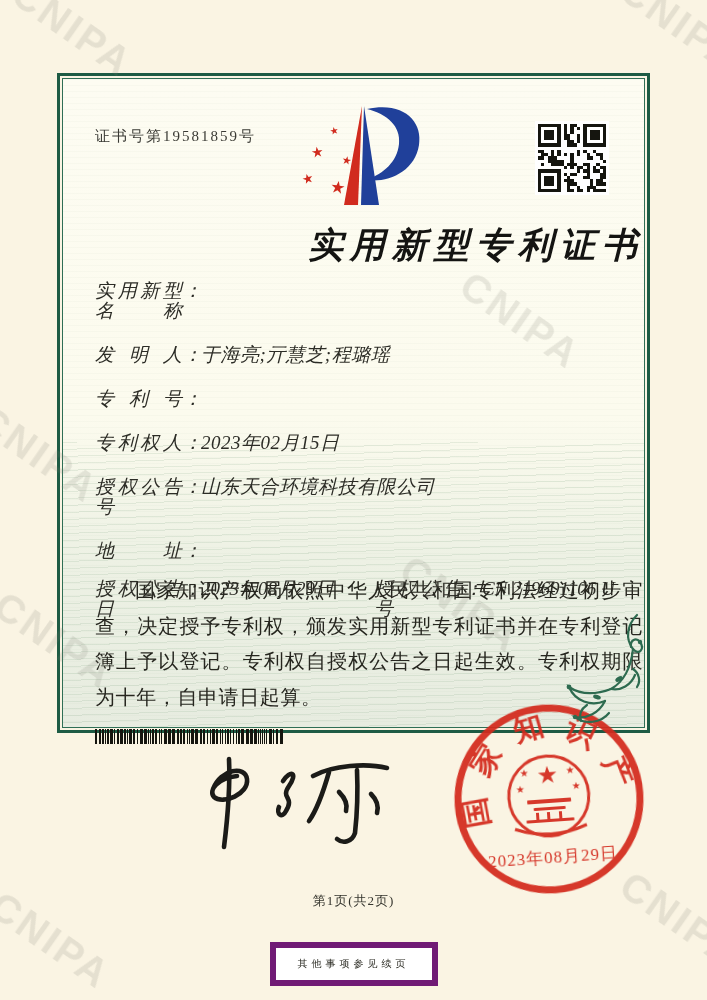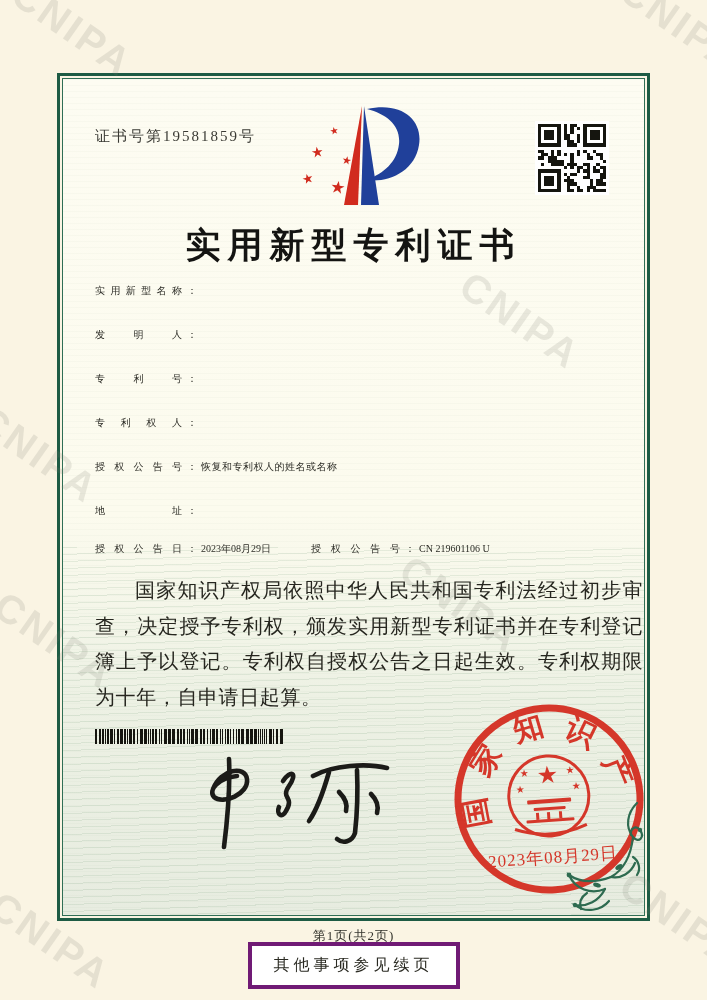--- a/index.html
+++ b/index.html
@@ -6,43 +6,43 @@
   html,body { width:707px; }
   body { font-family:"Liberation Serif","DejaVu Serif",serif; }
   .page { position:relative; width:707px; height:1000px; background:#faf4e3; overflow:hidden; }
 
   
   .wm { position:absolute; font-family:"Liberation Sans","DejaVu Sans",sans-serif;
         font-weight:bold; font-size:40px; letter-spacing:3px; color:rgba(125,122,110,0.16);
         transform:rotate(35deg); z-index:3; pointer-events:none; white-space:nowrap; }
 
   
-  .frame { position:absolute; left:57px; top:73px; width:593px; height:848px;
+  .frame { position:absolute; left:57px; top:73px; width:593px; height:660px;
            border:3px solid #1d5b44; padding:2px; z-index:1; }
   .frame-inner { position:relative; width:100%; height:100%; border:1px solid #2f6e55;
                  background:linear-gradient(180deg,#fdfcf2 0%,#fcfbee 52%,#edf1e4 74%,#e7ece0 100%); }
   .frame-inner::before { content:""; position:absolute; inset:0;
       background:repeating-linear-gradient(180deg, rgba(140,170,140,0.10) 0 1px, transparent 1px 6px);
       opacity:.45; pointer-events:none; }
   .frame-inner::after { content:""; position:absolute; left:0; right:0; top:56%; bottom:0;
       background:repeating-linear-gradient(178deg, rgba(120,160,125,0.16) 0 1px, transparent 1px 7px);
       pointer-events:none; }
 
   .content { position:absolute; inset:0; z-index:4; }
 
   .cert-no { position:absolute; left:32px; top:48px; font-size:15px; letter-spacing:2px; color:#3a3a34; }
 
   .logo { position:absolute; left:228px; top:22px; width:145px; height:110px; }
 
   .qr { position:absolute; left:472px; top:42px; width:74px; height:74px; background:#fff; padding:3px; }
 
-  .title { position:absolute; left:0; top:143px; width:100%; text-align:center;
-           font-size:35px; font-weight:bold; letter-spacing:7px; color:#141412; }
-
-  .fields { position:absolute; left:32px; top:202px; width:548px; font-size:10px; color:#2c2c26; }
+  .title { position:absolute; left:0; top:143px; width:100%; text-align:right;
+           font-size:35px; font-weight:bold; letter-spacing:7px; color:#141412;font-style:italic; }
+
+  .fields { position:absolute; left:32px; top:202px; width:548px; font-size:19px; color:#2c2c26;font-style:italic; }
   .frow { display:flex; margin-bottom:24px; line-height:20px; }
   .frow .lbl { width:88px; text-align:justify; text-align-last:justify; flex:0 0 88px; letter-spacing:1px; }
   .frow .colon { width:18px; flex:0 0 18px; text-align:center; }
   .frow .val { flex:1; letter-spacing:0.5px; }
   .frow.compact { margin-bottom:18px; }
   .grant-pair { display:flex; }
   .grant-pair .g2 { margin-left:40px; display:flex; }
   .grant-pair .g2 .lbl { width:90px; flex:0 0 90px; }
 
   .paras { position:absolute; left:32px; top:494px; width:548px; font-size:20px;
@@ -51,28 +51,28 @@
 
   .barcode { position:absolute; left:32px; top:650px; width:190px; height:15px; }
 
   .signer { position:absolute; left:34px; top:712px; font-size:16px; color:#222; letter-spacing:2px; }
   .signer div { margin-bottom:12px; }
   .signature { position:absolute; left:118px; top:672px; width:240px; height:105px; }
 
   .seal { position:absolute; left:386px; top:620px; width:200px; height:200px;
           transform:rotate(-4deg); opacity:0.93; mix-blend-mode:multiply; }
 
-  .page-num { position:absolute; left:0; top:848px; width:100%; text-align:center;
+  .page-num { position:absolute; left:0; top:813px; width:100%; text-align:center;
               font-size:13px; color:#35352e; letter-spacing:1px; }
 
   .flourish { position:absolute; right:-2px; bottom:-2px; width:105px; height:120px; }
 
   .foot-note { position:absolute; left:50%; top:942px; transform:translateX(-50%);
-               background:#ffffff; border:4px solid #701a75; padding:9px 22px;
-               font-size:16px; letter-spacing:4px; color:#2a2a22; z-index:6; }
+               background:#ffffff; border:6px solid #701a75; padding:9px 22px;
+               font-size:10px; letter-spacing:4px; color:#2a2a22; z-index:6; }
 </style>
 </head>
 <body>
 
 <div class="page">
 
   <div class="wm" style="left:4px; top:6px;">CNIPA</div>
   <div class="wm" style="left:612px; top:2px;">CNIPA</div>
   <div class="wm" style="left:452px; top:298px;">CNIPA</div>
   <div class="wm" style="left:-30px; top:432px;">CNIPA</div>
@@ -321,33 +321,35 @@
         <div class="title">实用新型专利证书</div>
 
         <div class="fields">
           <div class="frow">
             <span class="lbl">实用新型名称</span>
             <span class="colon">：</span>
           </div>
           <div class="frow">
             <span class="lbl">发明人</span>
             <span class="colon">：</span>
+            <span class="val">于海亮;亓慧芝;程璐瑶</span>
           </div>
           <div class="frow">
             <span class="lbl">专利号</span>
             <span class="colon">：</span>
           </div>
           <div class="frow">
             <span class="lbl">专利权人</span>
             <span class="colon">：</span>
+            <span class="val">2023年02月15日</span>
           </div>
           <div class="frow">
             <span class="lbl">授权公告号</span>
             <span class="colon">：</span>
-            <span class="val">恢复和专利权人的姓名或名称</span>
+            <span class="val">山东天合环境科技有限公司</span>
           </div>
           <div class="frow compact">
             <span class="lbl">地址</span>
             <span class="colon">：</span>
           </div>
           <div class="frow grant-pair">
             <span class="lbl">授权公告日</span>
             <span class="colon">：</span>
             <span>2023年08月29日</span>
             <span class="g2">

